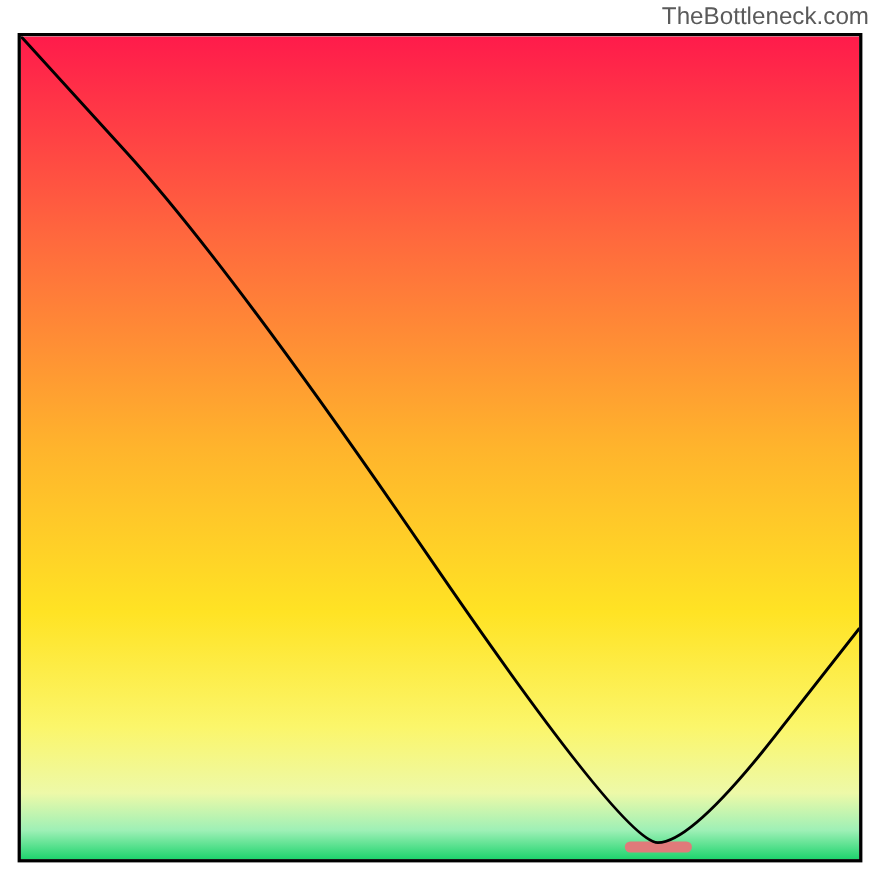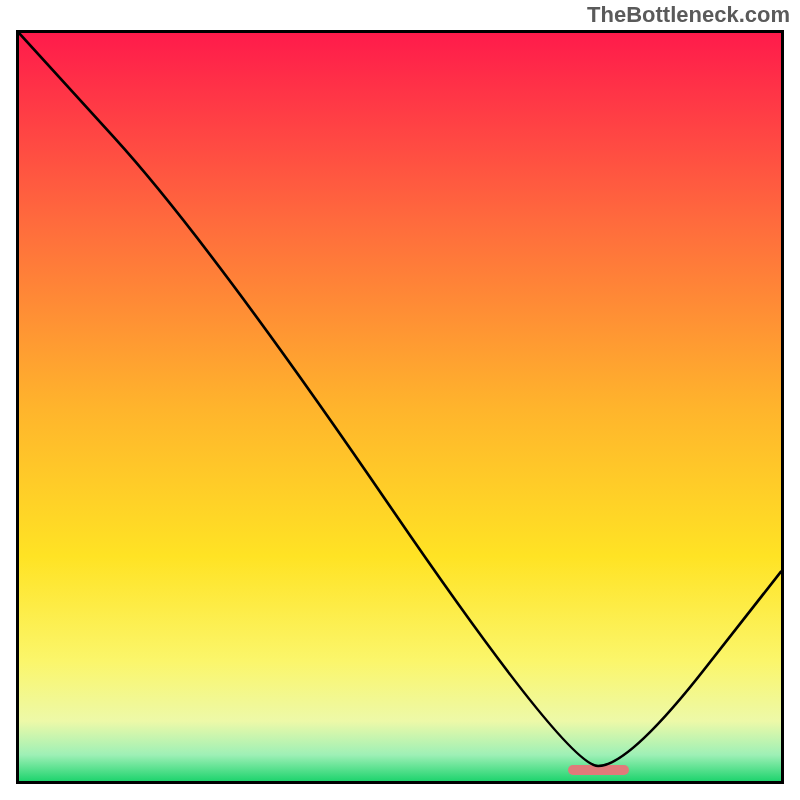--- a/index.html
+++ b/index.html
@@ -13,21 +13,21 @@
   .stage {
     position: relative;
     width: 800px;
     height: 800px;
   }
   .watermark {
     position: absolute;
     top: 2px;
     right: 10px;
     font-size: 22px;
-    font-weight: 700;
+    font-weight: 400;
     color: #5a5a5a;
     pointer-events: none;
     user-select: none;
   }
   .plot-frame {
     position: absolute;
     left: 16px;
     top: 30px;
     width: 768px;
     height: 754px;

